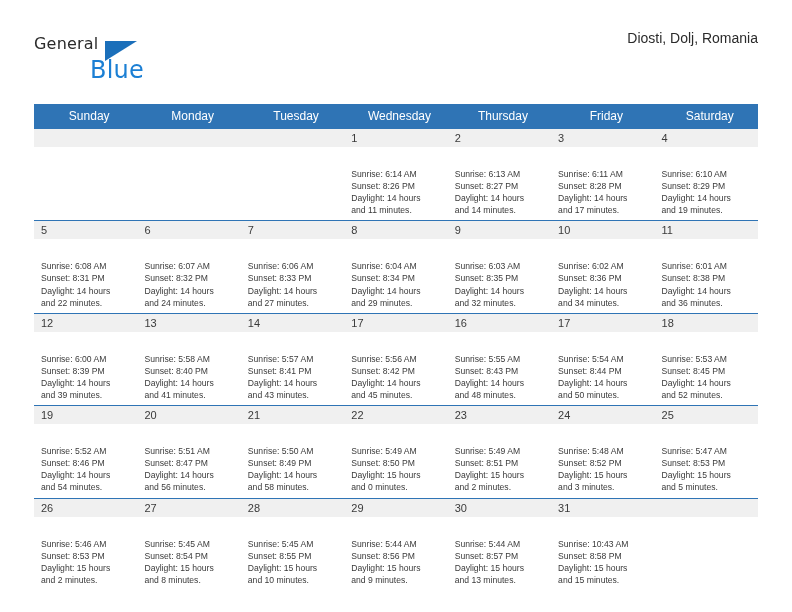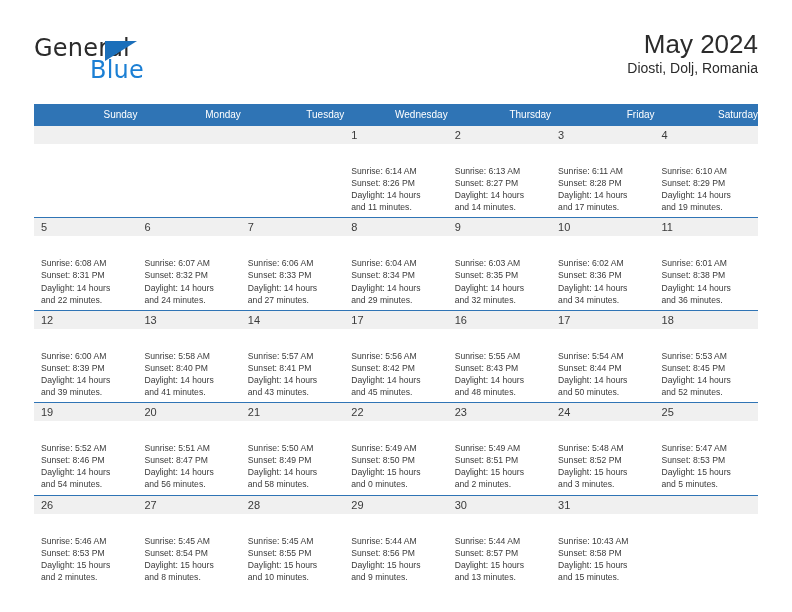--- a/index.html
+++ b/index.html
@@ -33,21 +33,21 @@
     position: absolute;
     left: 34px;
     top: 36px;
     width: 160px;
     height: 50px;
   }
   .logo-general {
     position: absolute;
     left: 0;
     top: 0;
-    font-size: 24px;
+    font-size: 16px;
     letter-spacing: 0.2px;
     color: #2b2b2b;
     font-family: "DejaVu Sans", sans-serif;
     line-height: 1;
   }
   .logo-triangle {
     position: absolute;
     left: 71px;
     top: 5px;
     width: 0;
@@ -95,23 +95,23 @@
     width: 724px;
   }
   table.cal-table {
     width: 724px;
     border-collapse: collapse;
     table-layout: fixed;
   }
   table.cal-table th {
     background: #2f74b5;
     color: #ffffff;
-    font-size: 10px;
+    font-size: 12px;
     font-weight: normal;
-    text-align: right;
+    text-align: center;
     padding: 5px 0 5px 7px;
     height: 11px;
     vertical-align: middle;
   }
   table.cal-table td {
     width: 103.4px;
     vertical-align: top;
     padding: 0;
     border-top: 1px solid #2f74b5;
     background: #ffffff;
@@ -150,21 +150,20 @@
 
   <div class="header">
 
     <div class="logo">
       <span class="logo-general">General</span>
       <span class="logo-triangle"></span>
       <span class="logo-blue">Blue</span>
     </div>
 
     <div class="title-block">
-      <div class="cal-title">May 2024</div>
       <div class="cal-subtitle">Diosti, Dolj, Romania</div>
     </div>
 
   </div>
 
   <div class="calendar">
     <table class="cal-table">
       <thead>
         <tr>
           <th>Sunday</th>

